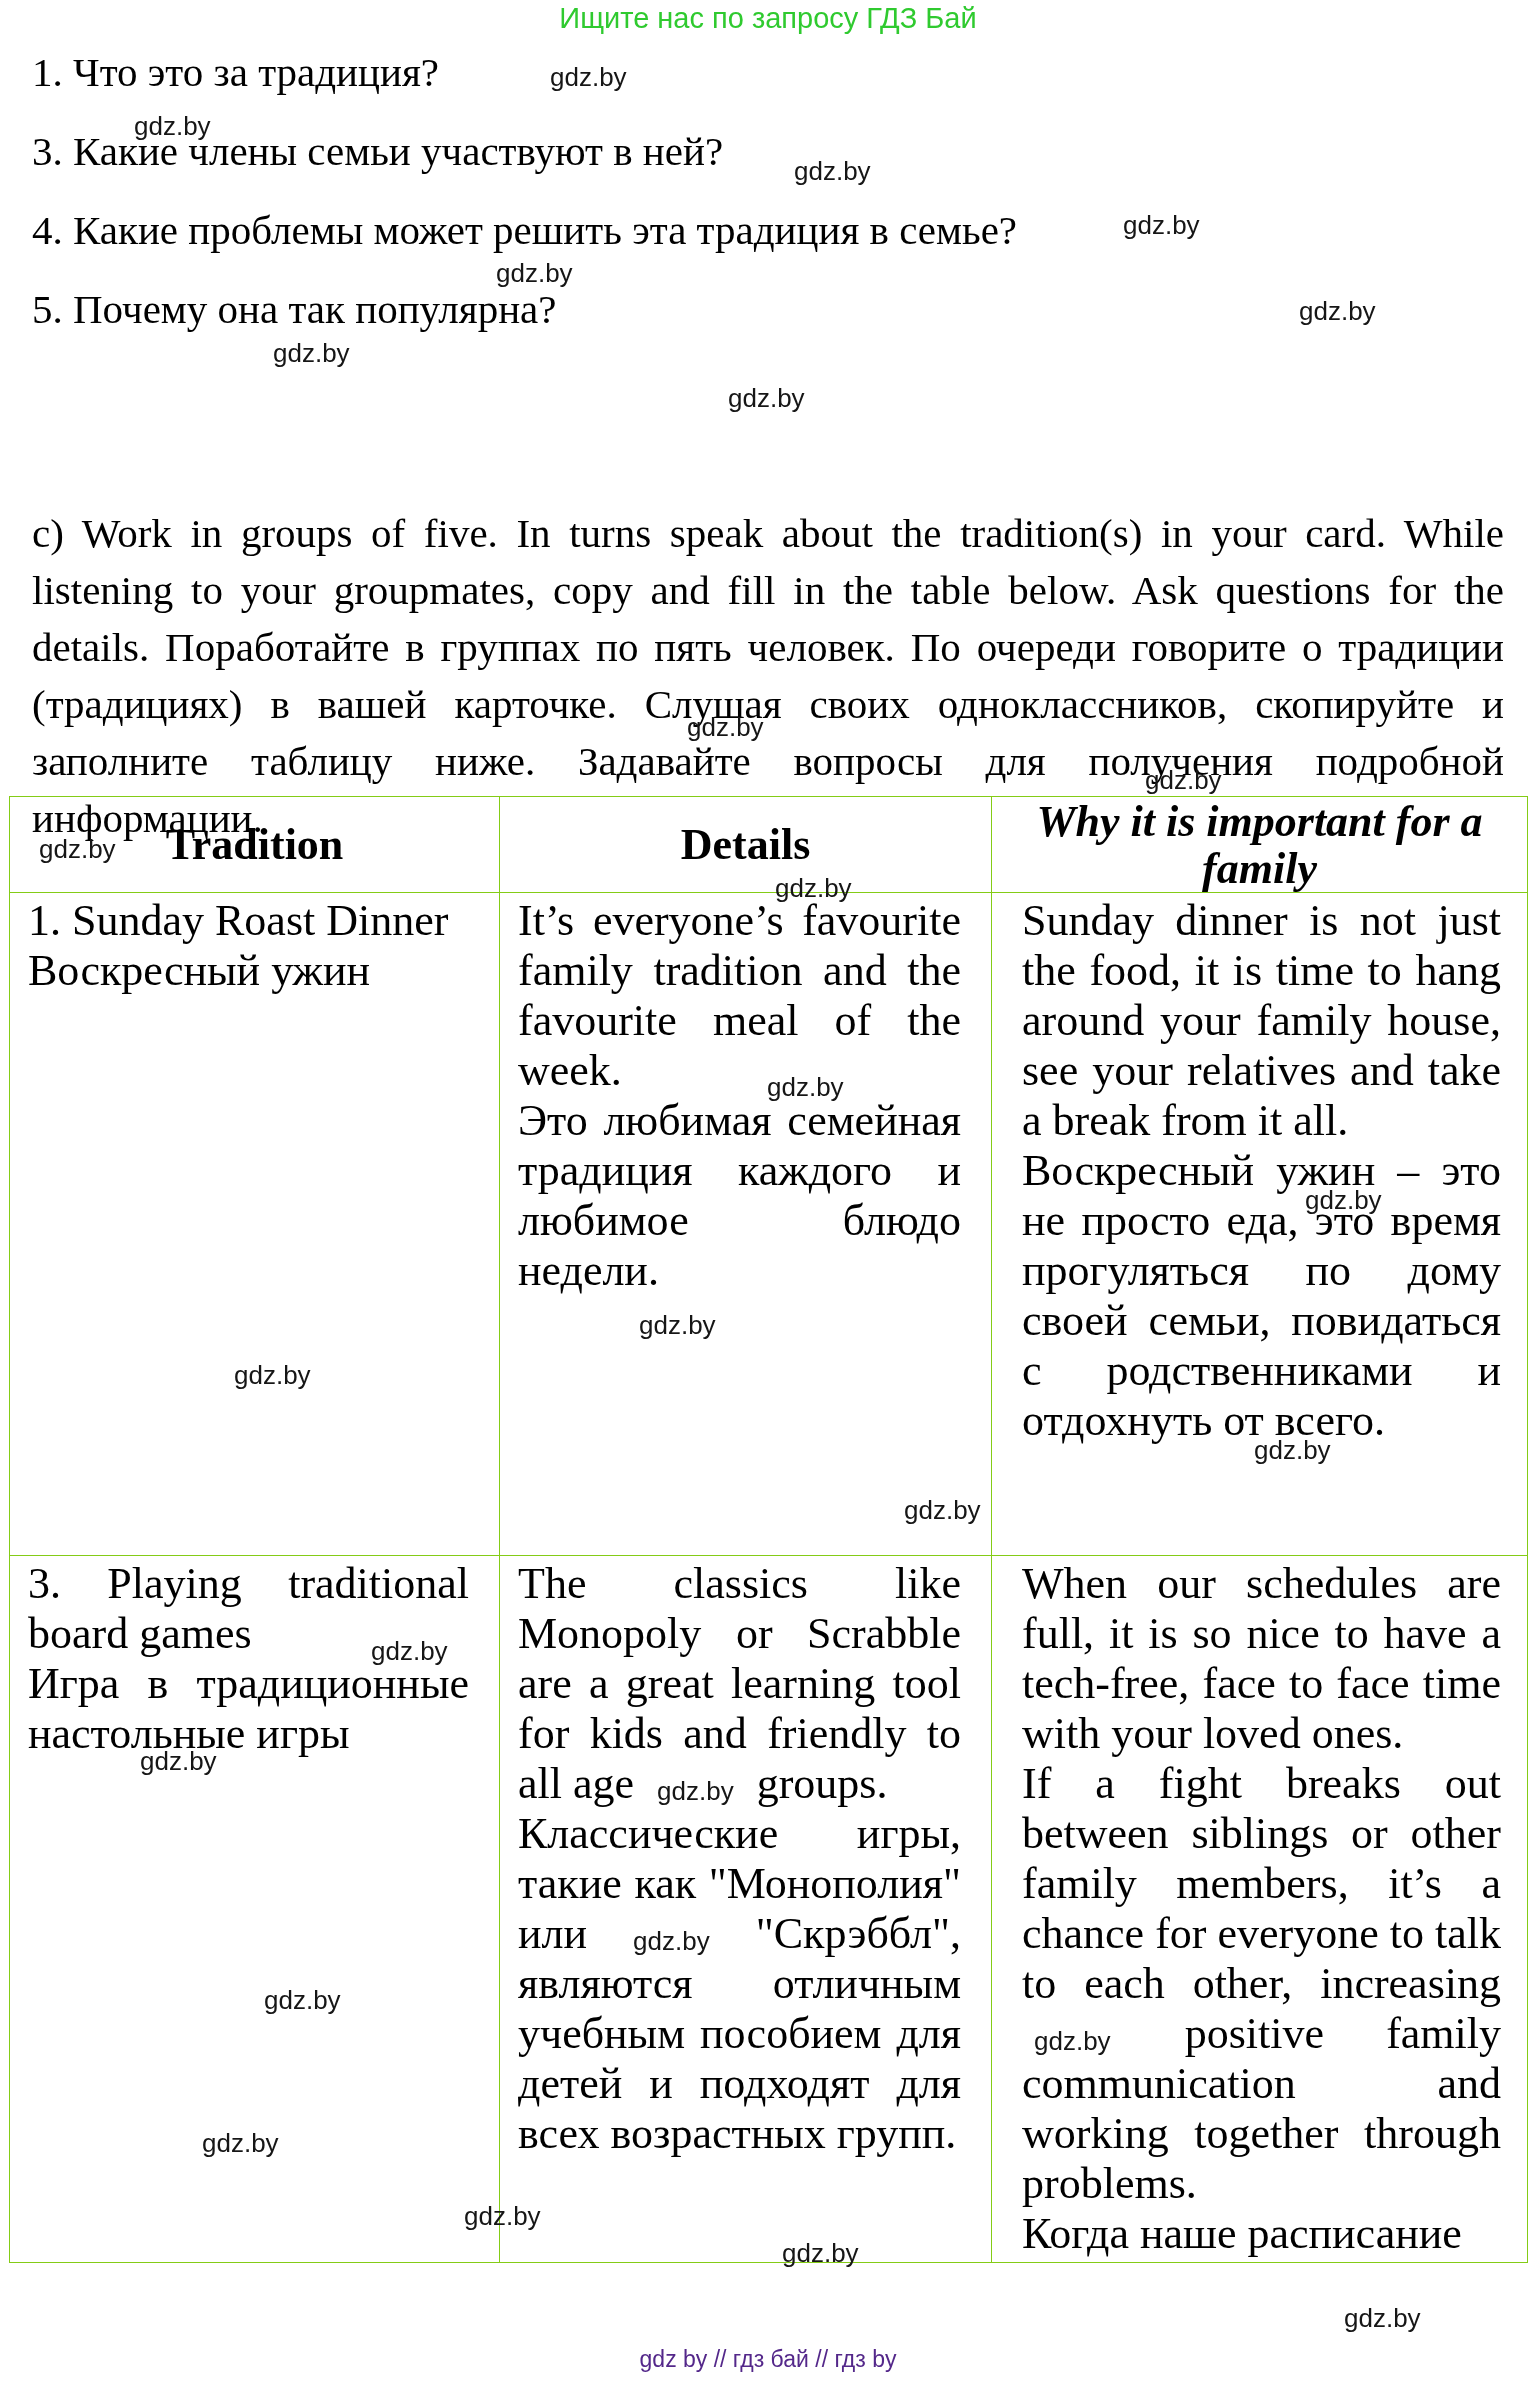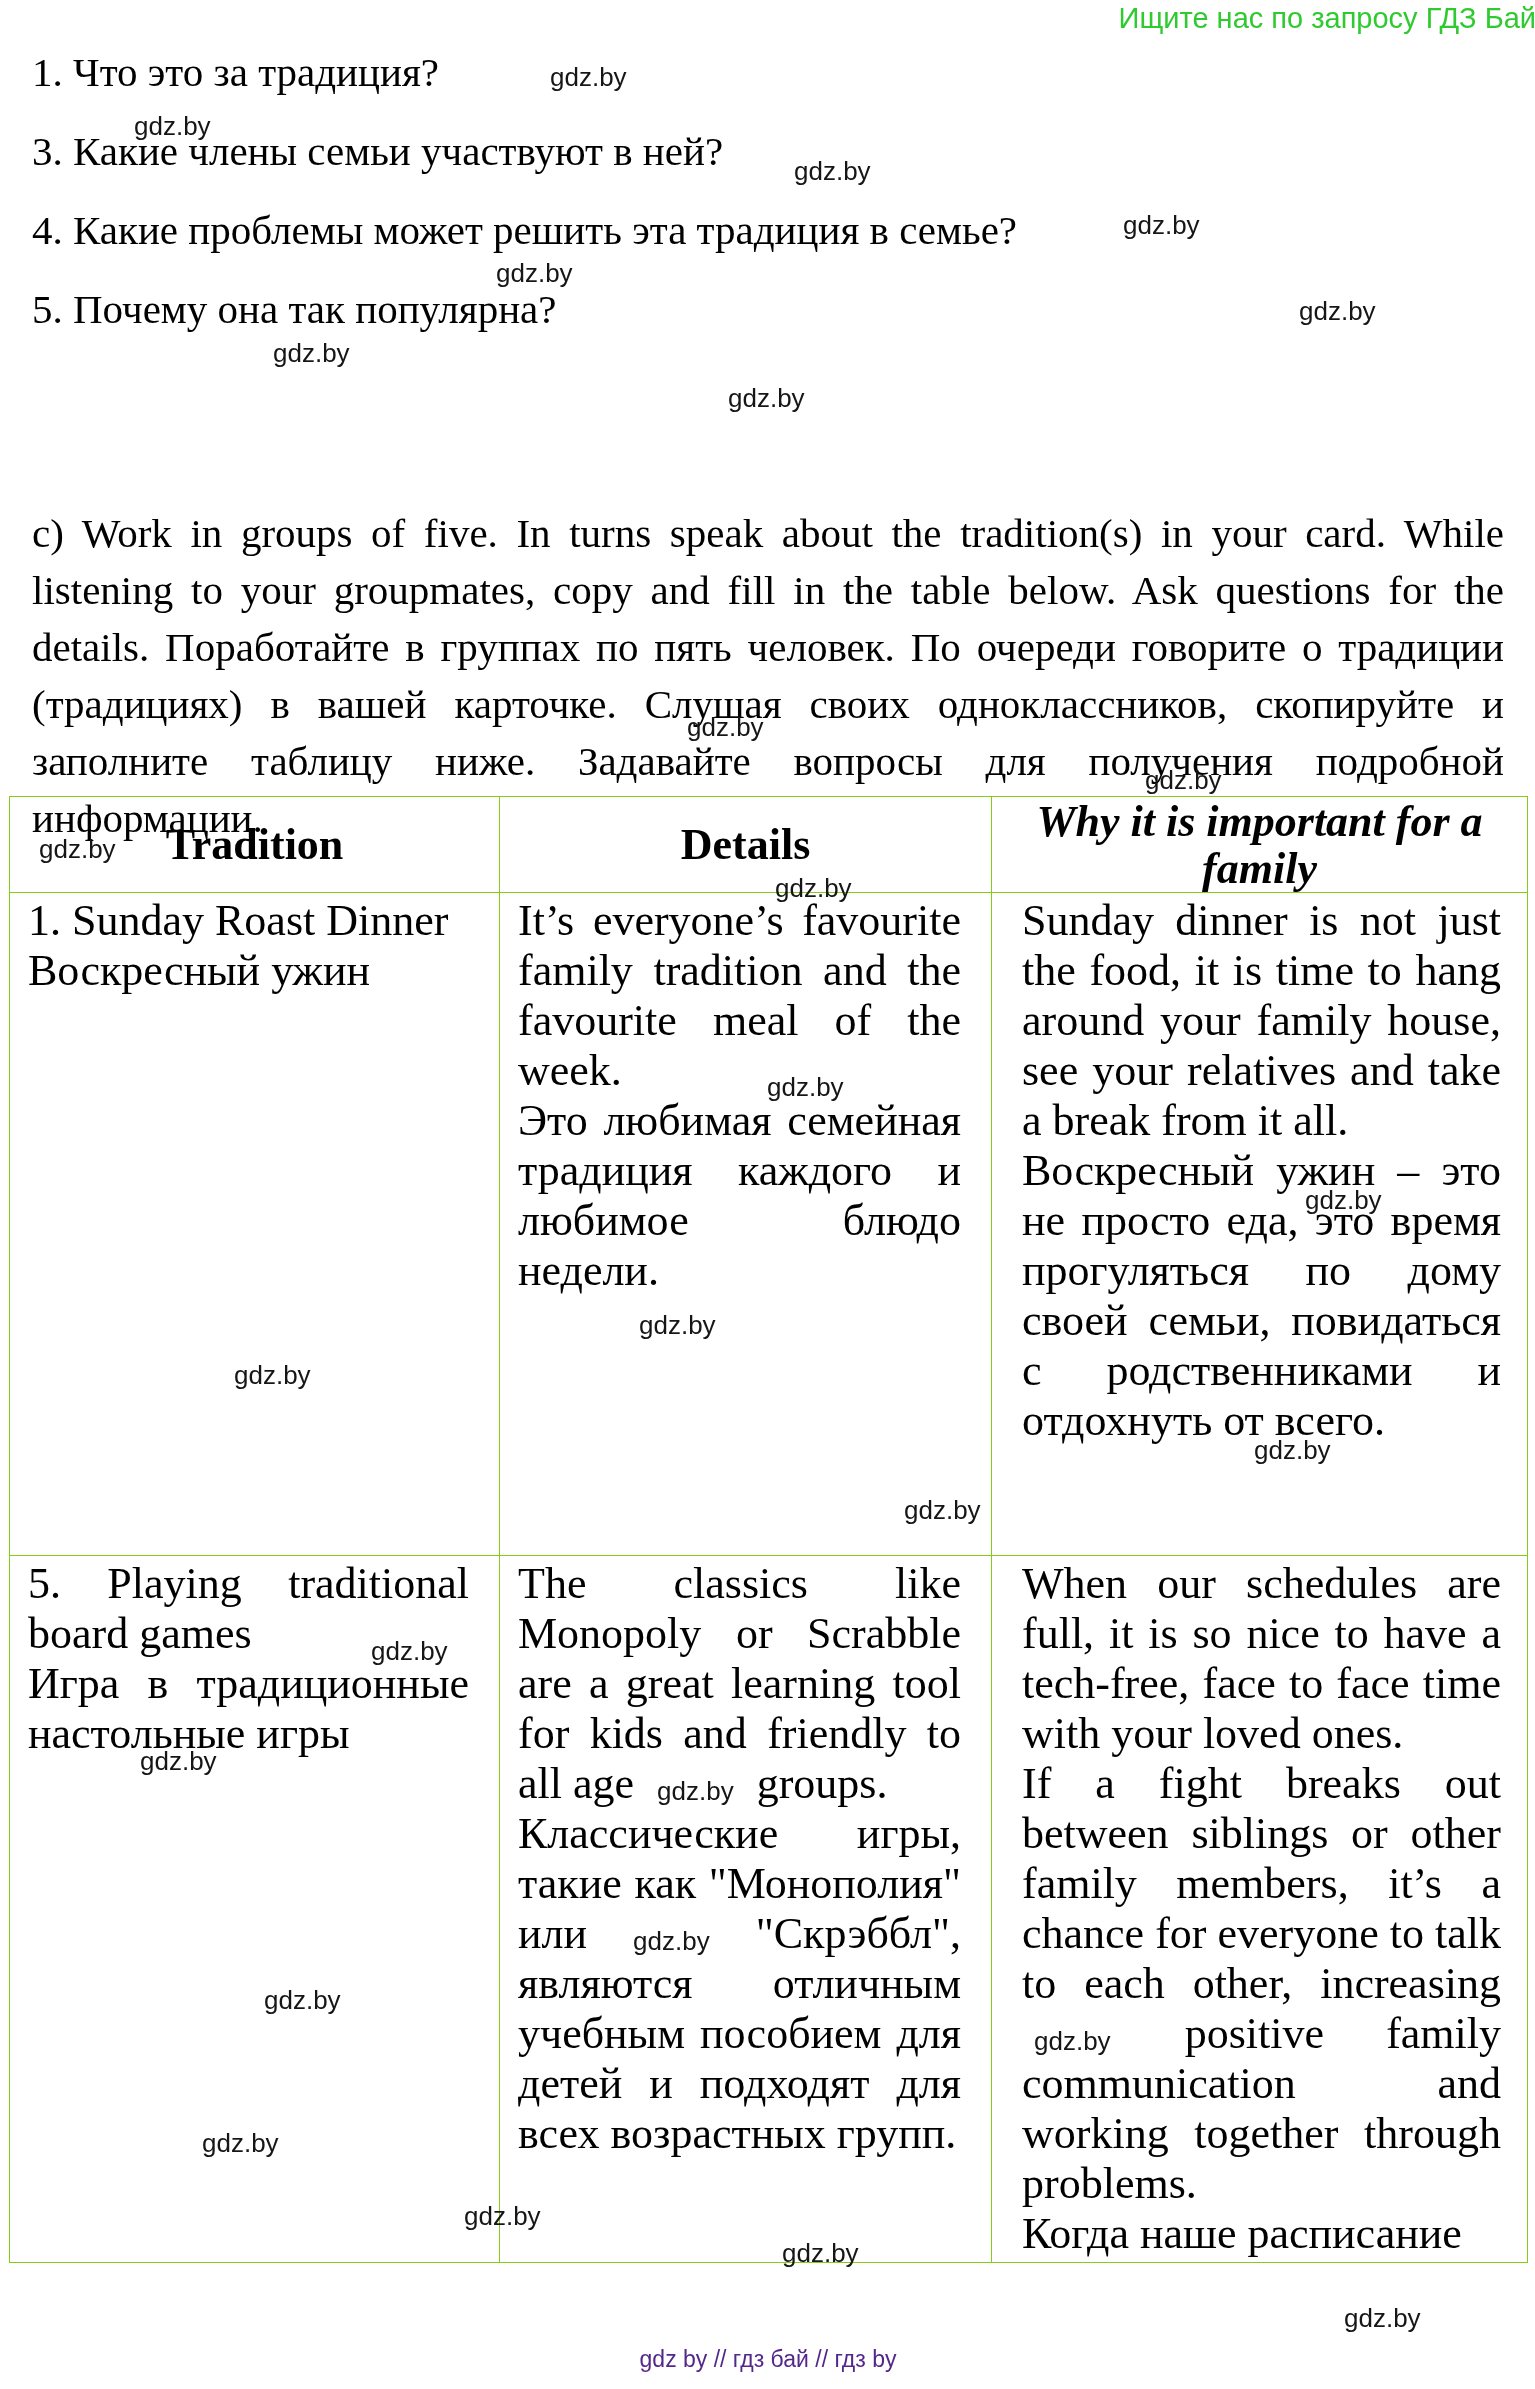--- a/index.html
+++ b/index.html
@@ -7,21 +7,21 @@
     position:relative;
     width:1536px;height:2389px;
     background:#ffffff;
     overflow:hidden;
     font-family:"Liberation Serif","DejaVu Serif",serif;
     color:#000;
   }
   
   .site-banner{
     position:absolute;top:1.5px;left:0;width:100%;
-    text-align:right;
+    text-align:center;
     font-family:"Liberation Sans","DejaVu Sans",sans-serif;
     font-size:29px;line-height:32px;
   }
   
   .questions{position:absolute;top:33px;left:32px;right:30px;}
   .question{font-size:41px;line-height:79px;height:79px;white-space:nowrap;}
   
   .instruction{
     position:absolute;top:464px;left:32px;width:1472px;
     font-size:41px;line-height:57px;text-align:justify;
@@ -99,21 +99,21 @@
             <p class="cpar">It’s everyone’s favourite family tradition and the favourite meal of the week.</p>
             <p class="cpar">Это любимая семейная традиция каждого и любимое блюдо недели.</p>
           </td>
         <td class="col3">
             <p class="cpar">Sunday dinner is not just the food, it is time to hang around your family house, see your relatives and take a break from it all.</p>
             <p class="cpar">Воскресный ужин – это не просто еда, это время прогуляться по дому своей семьи, повидаться с родственниками и отдохнуть от всего.</p>
           </td>
       </tr>
       <tr class="row2">
         <td>
-            <p class="cpar">5. Playing traditional board games</p>
+            <p class="cpar">3. Playing traditional board games</p>
             <p class="cpar">Игра в традиционные настольные игры</p>
           </td>
         <td>
             <p class="cpar">The classics like Monopoly or Scrabble are a great learning tool for kids and friendly to all age <span class="wm wm-inline" style="color: rgb(22, 22, 22);">gdz.by</span> groups.</p>
             <p class="cpar">Классические игры, такие как "Монополия" или <span class="wm wm-inline" style="color: rgb(22, 22, 22);">gdz.by</span> "Скрэббл", являются отличным учебным пособием для детей и подходят для всех возрастных групп.</p>
           </td>
         <td class="col3">
             <p class="cpar">When our schedules are full, it is so nice to have a tech-free, face to face time with your loved ones.</p>
             <p class="cpar">If a fight breaks out between siblings or other family members, it’s a chance for everyone to talk to each other, increasing <span class="wm wm-inline" style="color: rgb(22, 22, 22);">gdz.by</span> positive family communication and working together through problems.</p>
             <p class="cpar">Когда наше расписание</p>

